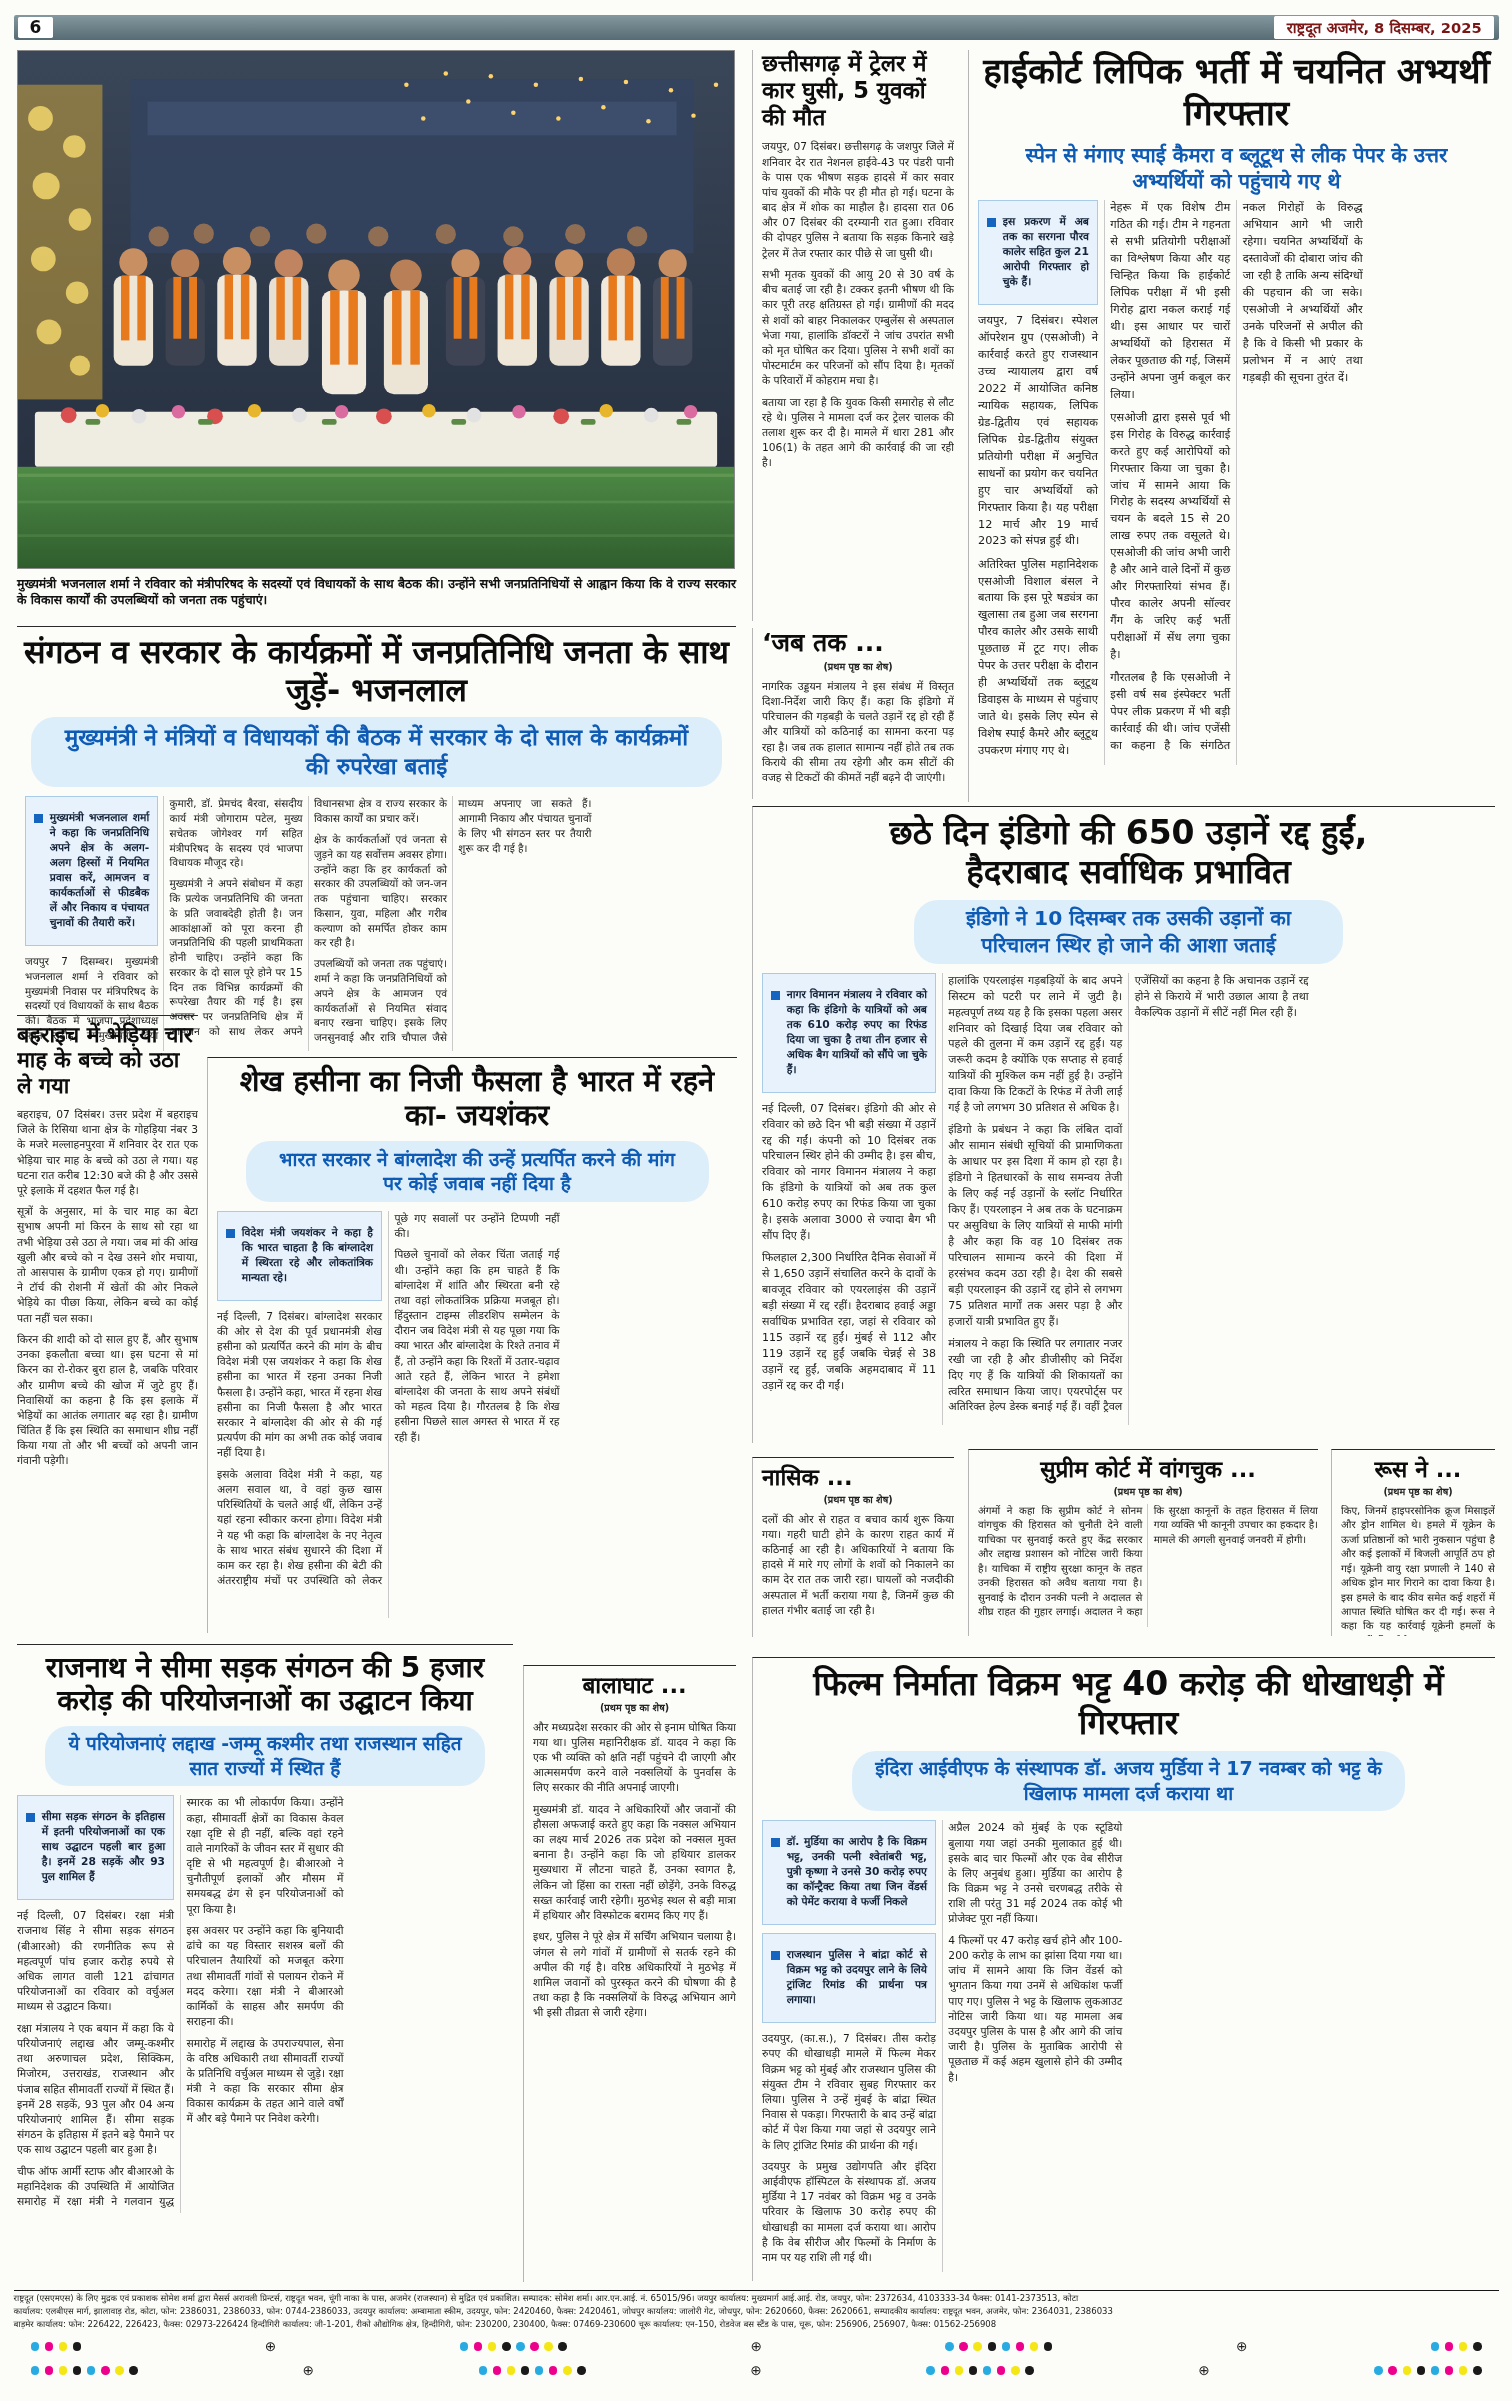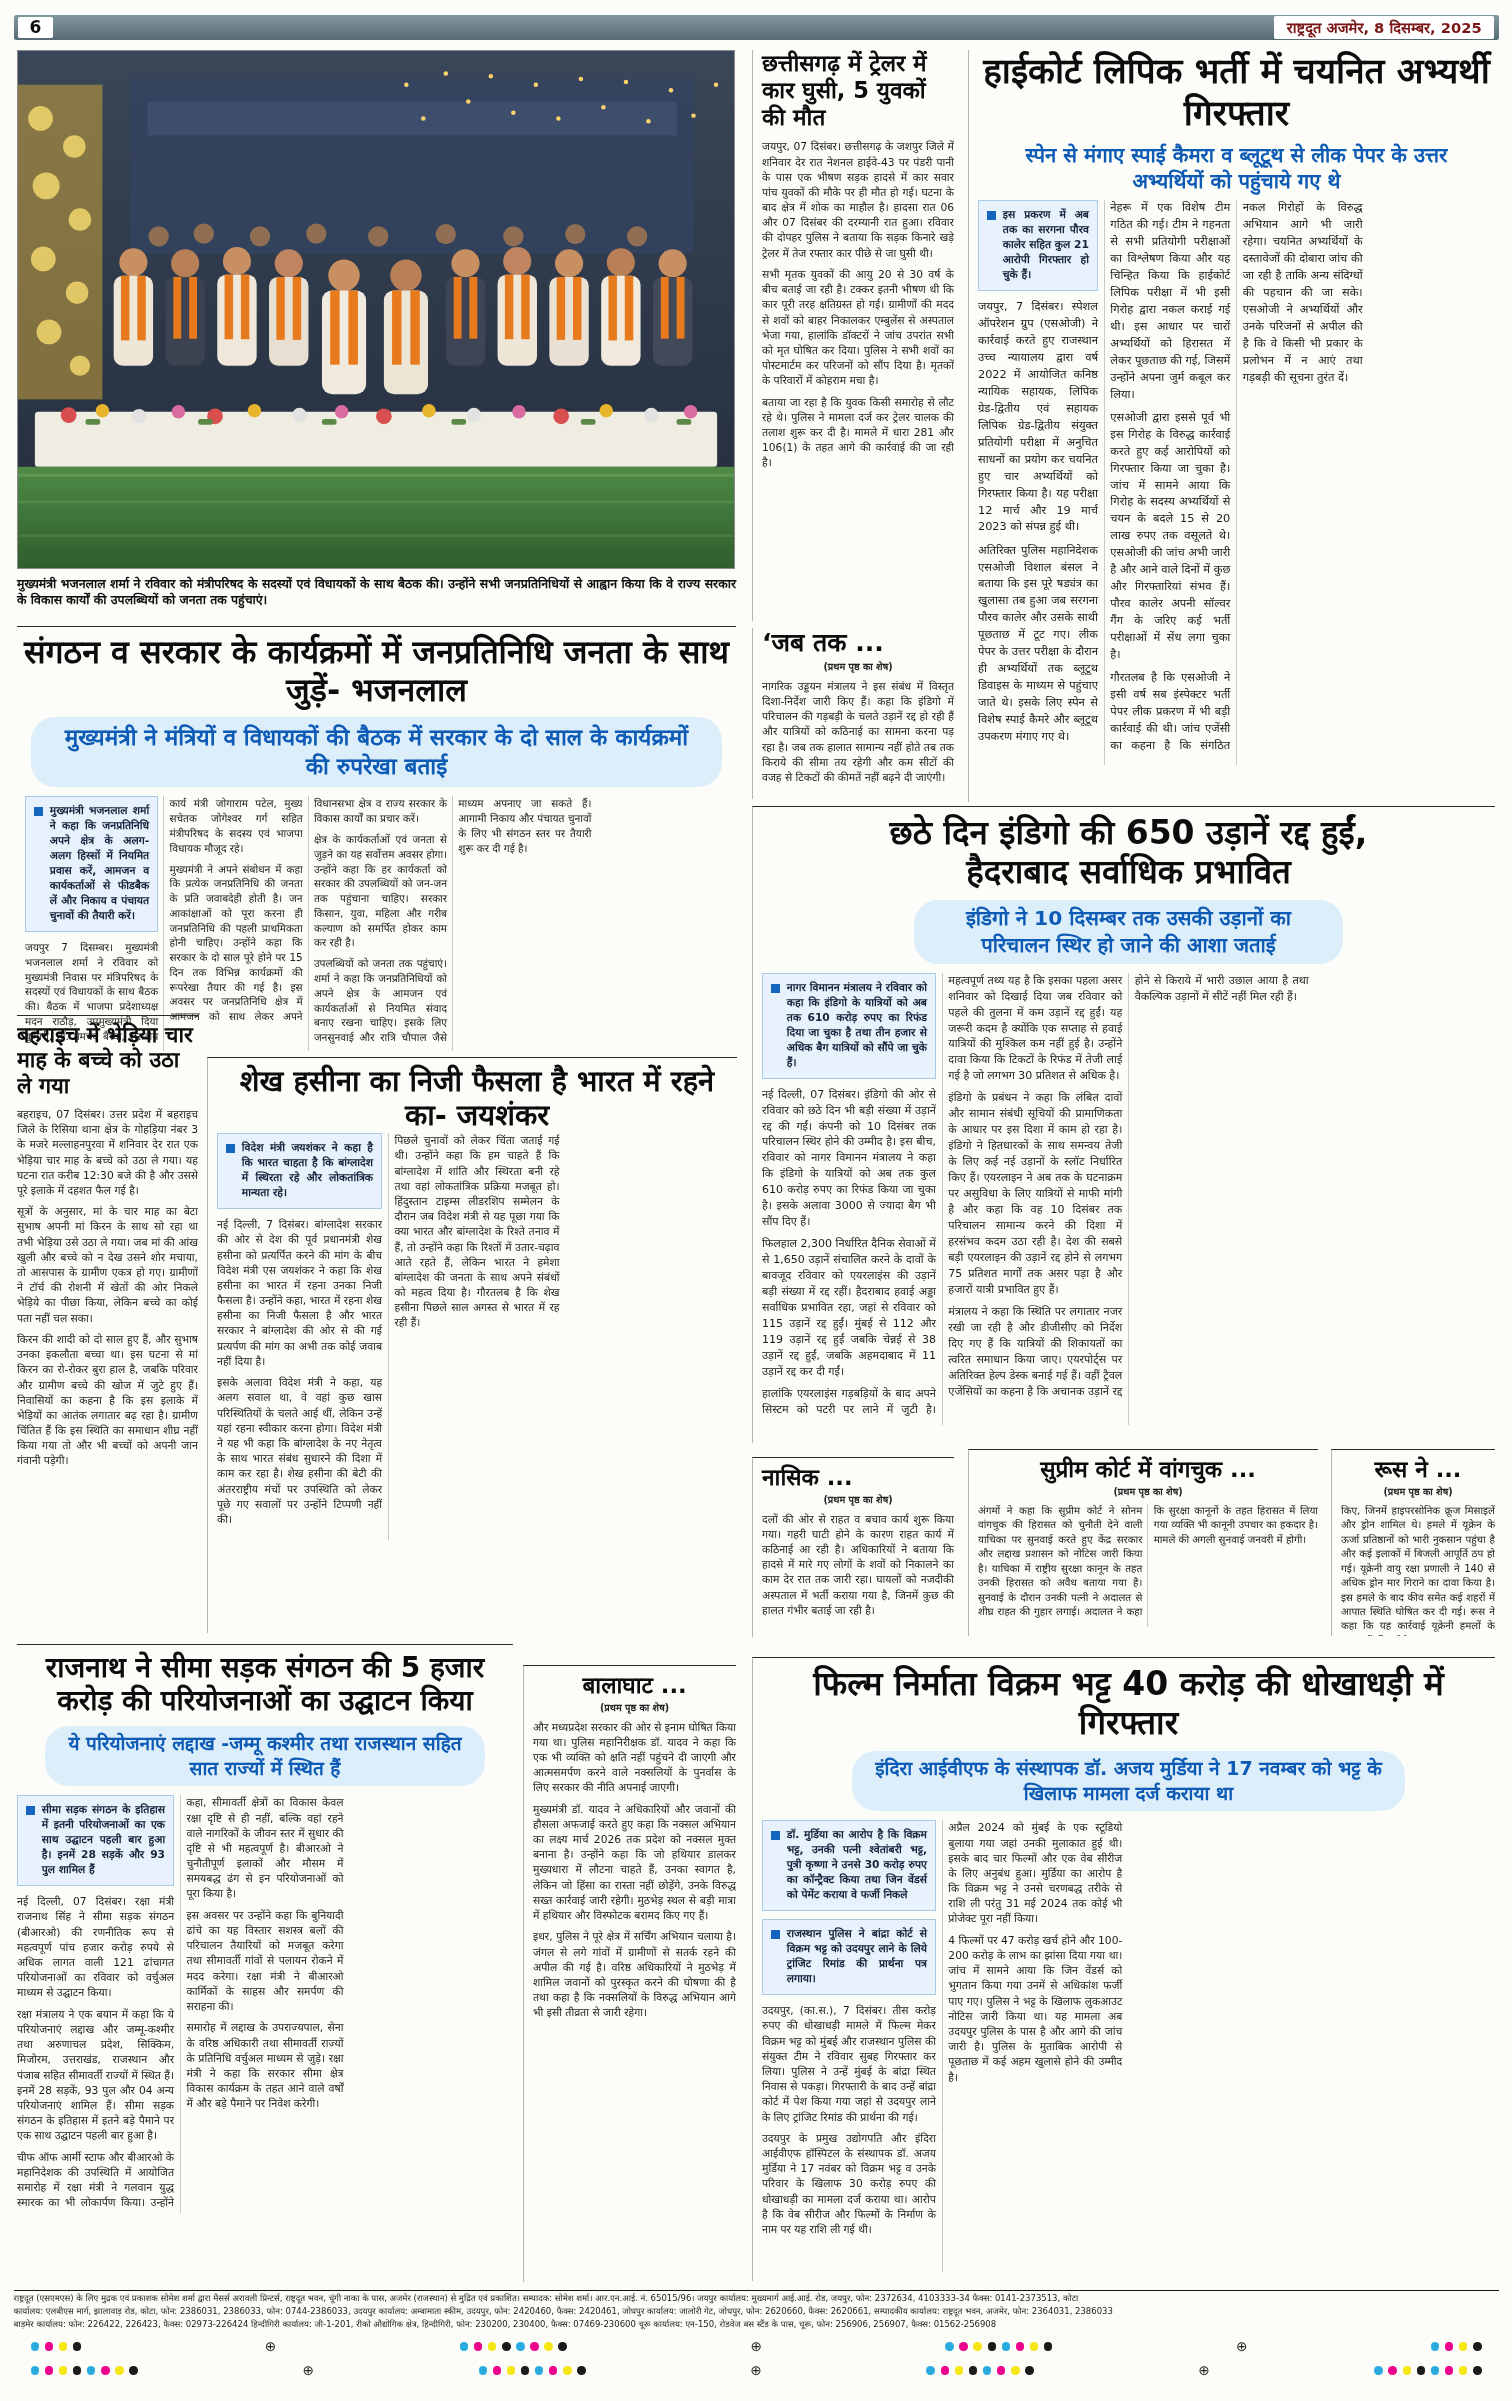--- a/index.html
+++ b/index.html
@@ -33,21 +33,21 @@
 
   
   .body-text { text-align:justify; color:#1b1b1b; font-size:10.7px; line-height:1.42; column-fill:auto; }
   .body-text p { margin-bottom:6.2px; break-inside:auto; }
   .cols-2 { column-count:2; column-gap:11.3px; column-rule:0.6px solid #c9c9c9; }
   .cols-3 { column-count:3; column-gap:12.4px; column-rule:0.6px solid #c9c9c9; }
   .cols-4 { column-count:4; column-gap:12.4px; column-rule:0.6px solid #c9c9c9; }
   .cols-5 { column-count:5; column-gap:11.3px; column-rule:0.6px solid #c9c9c9; }
 
   .highlight {
-    background:#e7f2fc; border:0.8px solid #a9cbe8; padding:7px 8px; margin:0 0 8px;
+    background:#e7f2fc; border:0.8px solid #a9cbe8; padding:14px 8px; margin:0 0 8px;
     display:flex; gap:6.8px; font-weight:bold; color:#14233a; break-inside:avoid;
     line-height:1.4; font-size:10.7px;
   }
   .hl-sq { width:9px; height:9px; background:#1565c0; flex:none; margin-top:2.8px; }
 
   .rule-top { border-top:1.1px solid #2a2a2a; padding-top:5.6px; }
   .rule-left { border-left:0.6px solid #b5b5b5; padding-left:9px; }
 
   
   .photo-wrap { position:absolute; left:17px; top:50px; width:719px; }
@@ -309,20 +309,21 @@
     <div class="headline left" style="font-size:21.5px;">बहराइच में भेड़िया चार माह के बच्चे को उठा ले गया</div>
     <div class="body-text" style="height:463px; margin-top:8px;">
         <p>बहराइच, 07 दिसंबर। उत्तर प्रदेश में बहराइच जिले के रिसिया थाना क्षेत्र के गोहड़िया नंबर 3 के मजरे मल्लाहनपुरवा में शनिवार देर रात एक भेड़िया चार माह के बच्चे को उठा ले गया। यह घटना रात करीब 12:30 बजे की है और उससे पूरे इलाके में दहशत फैल गई है।</p>
         <p>सूत्रों के अनुसार, मां के चार माह का बेटा सुभाष अपनी मां किरन के साथ सो रहा था तभी भेड़िया उसे उठा ले गया। जब मां की आंख खुली और बच्चे को न देख उसने शोर मचाया, तो आसपास के ग्रामीण एकत्र हो गए। ग्रामीणों ने टॉर्च की रोशनी में खेतों की ओर निकले भेड़िये का पीछा किया, लेकिन बच्चे का कोई पता नहीं चल सका।</p>
         <p>किरन की शादी को दो साल हुए हैं, और सुभाष उनका इकलौता बच्चा था। इस घटना से मां किरन का रो-रोकर बुरा हाल है, जबकि परिवार और ग्रामीण बच्चे की खोज में जुटे हुए हैं। निवासियों का कहना है कि इस इलाके में भेड़ियों का आतंक लगातार बढ़ रहा है। ग्रामीण चिंतित हैं कि इस स्थिति का समाधान शीघ्र नहीं किया गया तो और भी बच्चों को अपनी जान गंवानी पड़ेगी।</p>
       </div>
   </div>
 
   <div class="sec rule-top rule-left" style="left:207px; top:1057px; width:530px; height:576px;">
     <div class="headline" style="font-size:29px;">शेख हसीना का निजी फैसला है भारत में रहने का- जयशंकर</div>
+    <div class="subhead-box" style="font-size:19px; max-width:463px;">भारत सरकार ने बांग्लादेश की उन्हें प्रत्यर्पित करने की मांग पर कोई जवाब नहीं दिया है</div>
     <div class="body-text cols-3" style="height:407px;">
       <div class="highlight">
         <span class="hl-sq"></span>
         <span>विदेश मंत्री जयशंकर ने कहा है कि भारत चाहता है कि बांग्लादेश में स्थिरता रहे और लोकतांत्रिक मान्यता रहे।</span>
       </div>
       <div>
           <p>नई दिल्ली, 7 दिसंबर। बांग्लादेश सरकार की ओर से देश की पूर्व प्रधानमंत्री शेख हसीना को प्रत्यर्पित करने की मांग के बीच विदेश मंत्री एस जयशंकर ने कहा कि शेख हसीना का भारत में रहना उनका निजी फैसला है। उन्होंने कहा, भारत में रहना शेख हसीना का निजी फैसला है और भारत सरकार ने बांग्लादेश की ओर से की गई प्रत्यर्पण की मांग का अभी तक कोई जवाब नहीं दिया है।</p>
           <p>इसके अलावा विदेश मंत्री ने कहा, यह अलग सवाल था, वे वहां कुछ खास परिस्थितियों के चलते आई थीं, लेकिन उन्हें यहां रहना स्वीकार करना होगा। विदेश मंत्री ने यह भी कहा कि बांग्लादेश के नए नेतृत्व के साथ भारत संबंध सुधारने की दिशा में काम कर रहा है। शेख हसीना की बेटी की अंतरराष्ट्रीय मंचों पर उपस्थिति को लेकर पूछे गए सवालों पर उन्होंने टिप्पणी नहीं की।</p>
           <p>पिछले चुनावों को लेकर चिंता जताई गई थी। उन्होंने कहा कि हम चाहते हैं कि बांग्लादेश में शांति और स्थिरता बनी रहे तथा वहां लोकतांत्रिक प्रक्रिया मजबूत हो। हिंदुस्तान टाइम्स लीडरशिप सम्मेलन के दौरान जब विदेश मंत्री से यह पूछा गया कि क्या भारत और बांग्लादेश के रिश्ते तनाव में हैं, तो उन्होंने कहा कि रिश्तों में उतार-चढ़ाव आते रहते हैं, लेकिन भारत ने हमेशा बांग्लादेश की जनता के साथ अपने संबंधों को महत्व दिया है। गौरतलब है कि शेख हसीना पिछले साल अगस्त से भारत में रह रही हैं।</p>
         </div>

